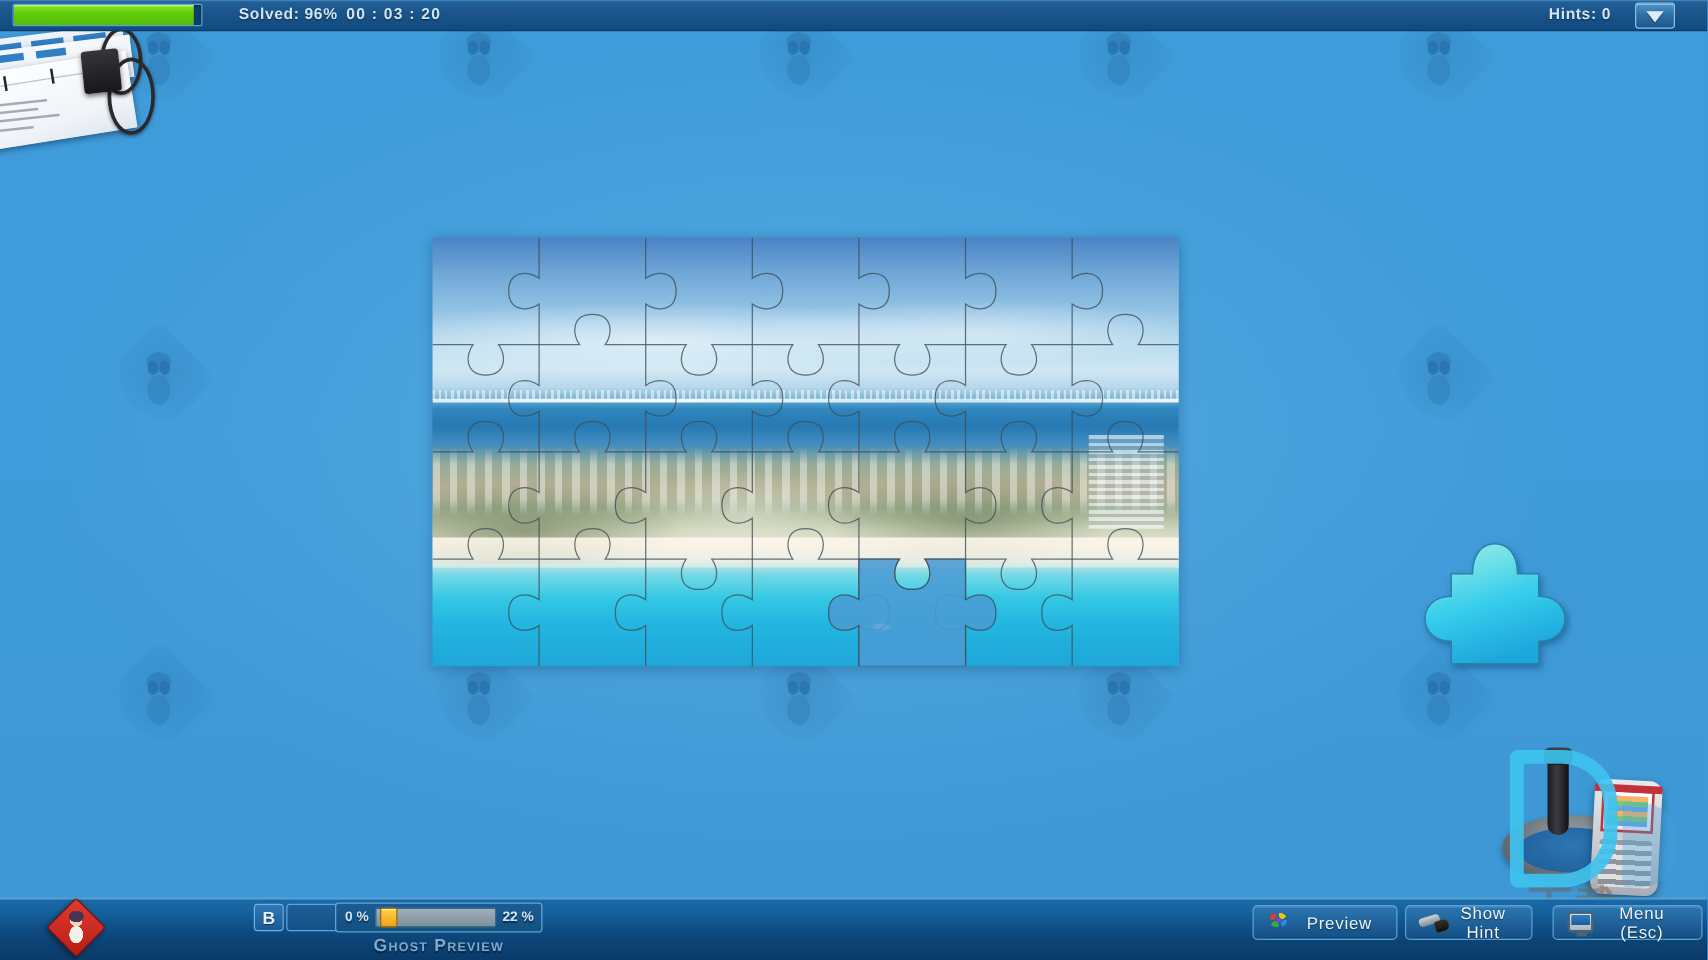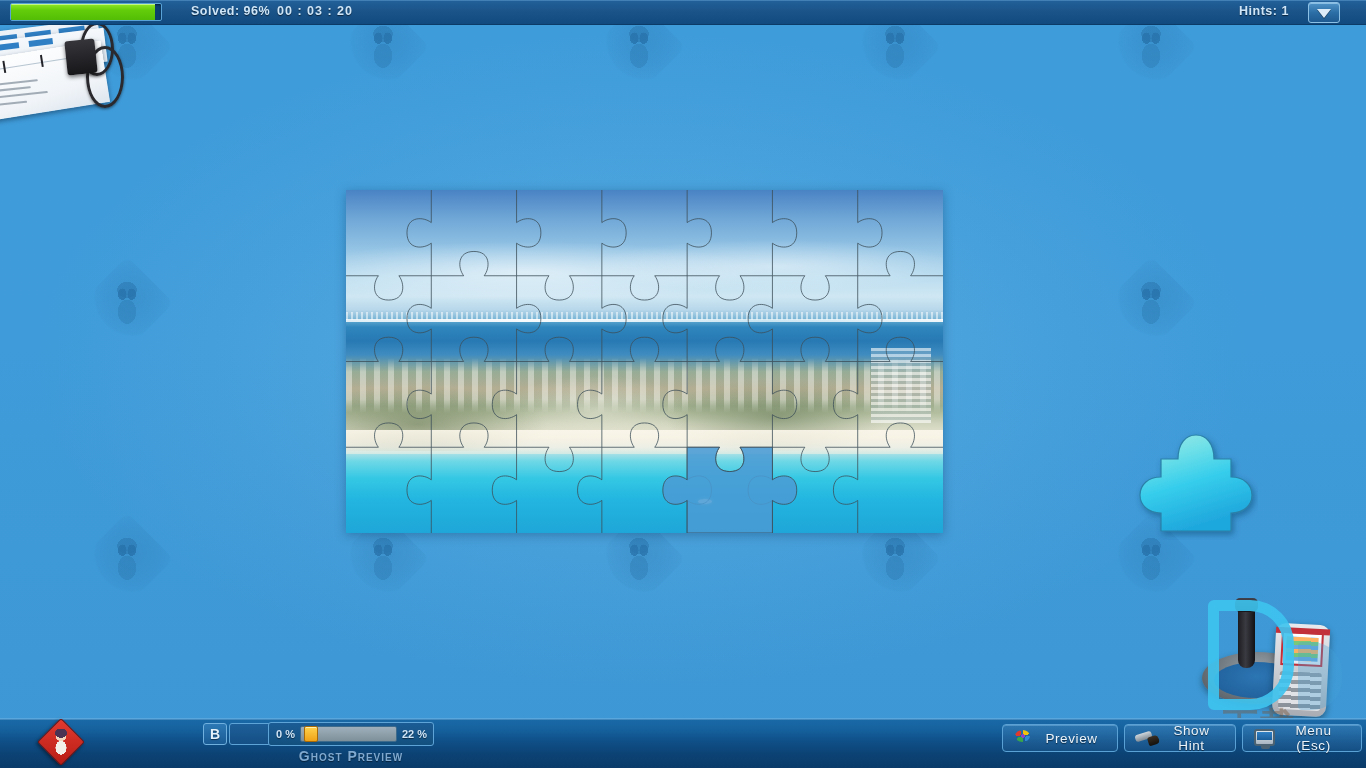--- a/index.html
+++ b/index.html
@@ -325,21 +325,21 @@
     display:flex; align-items:center; cursor:pointer;
     box-shadow:inset 0 1px 0 rgba(160,210,245,.35);
   }
   .btn .lbl {
     color:#eaf4fc; font-size:13.5px; font-weight:normal;
     letter-spacing:.6px; text-shadow:0 1px 1px rgba(0,0,0,.55);
     flex:1; text-align:center; padding-right:12px;
   }
   .btn .ico { width:26px; height:22px; margin-left:9px; position:relative; flex:none; }
   #btn-preview { left:1002px; width:116px; }
-  #btn-hint    { left:1124px; width:112px; }
+  #btn-hint    { left:1124px; width:102px; }
   #btn-menu    { left:1242px; width:120px; }
 
   .ico-palette {
     width:22px; height:20px; border-radius:50% 50% 45% 55%;
     background:linear-gradient(135deg,#c8925a,#8e5f2e);
     position:relative;
   }
   .ico-palette::before {
     content:""; position:absolute; left:3px; top:3px; width:15px; height:12px; border-radius:50%;
     background:
@@ -718,21 +718,21 @@
              C12,60 20,52 33,52
              Z"></path>
   </svg>
 
   <div class="topbar">
     <div class="progress-shell">
       <div class="progress-fill" id="progFill" style="width: 96%;"></div>
     </div>
     <div class="stat stat-solved">Solved:  96%</div>
     <div class="stat stat-time">00 : 03 : 20</div>
-    <div class="stat stat-hints">Hints: 1</div>
+    <div class="stat stat-hints">Hints: 0</div>
     <div class="dd-btn"></div>
   </div>
 
   <div class="rolodex">
     <div class="rolo-card rc1">
       <div class="rc-tab" style="left:10px; top:5px; width:26px;"></div>
       <div class="rc-tab" style="left:44px; top:5px; width:26px;"></div>
       <div class="rc-tab" style="left:78px; top:5px; width:26px;"></div>
       <div class="rc-line" style="left:8px; top:18px; width:96px;"></div>
       <div class="rc-line" style="left:8px; top:25px; width:88px;"></div>

